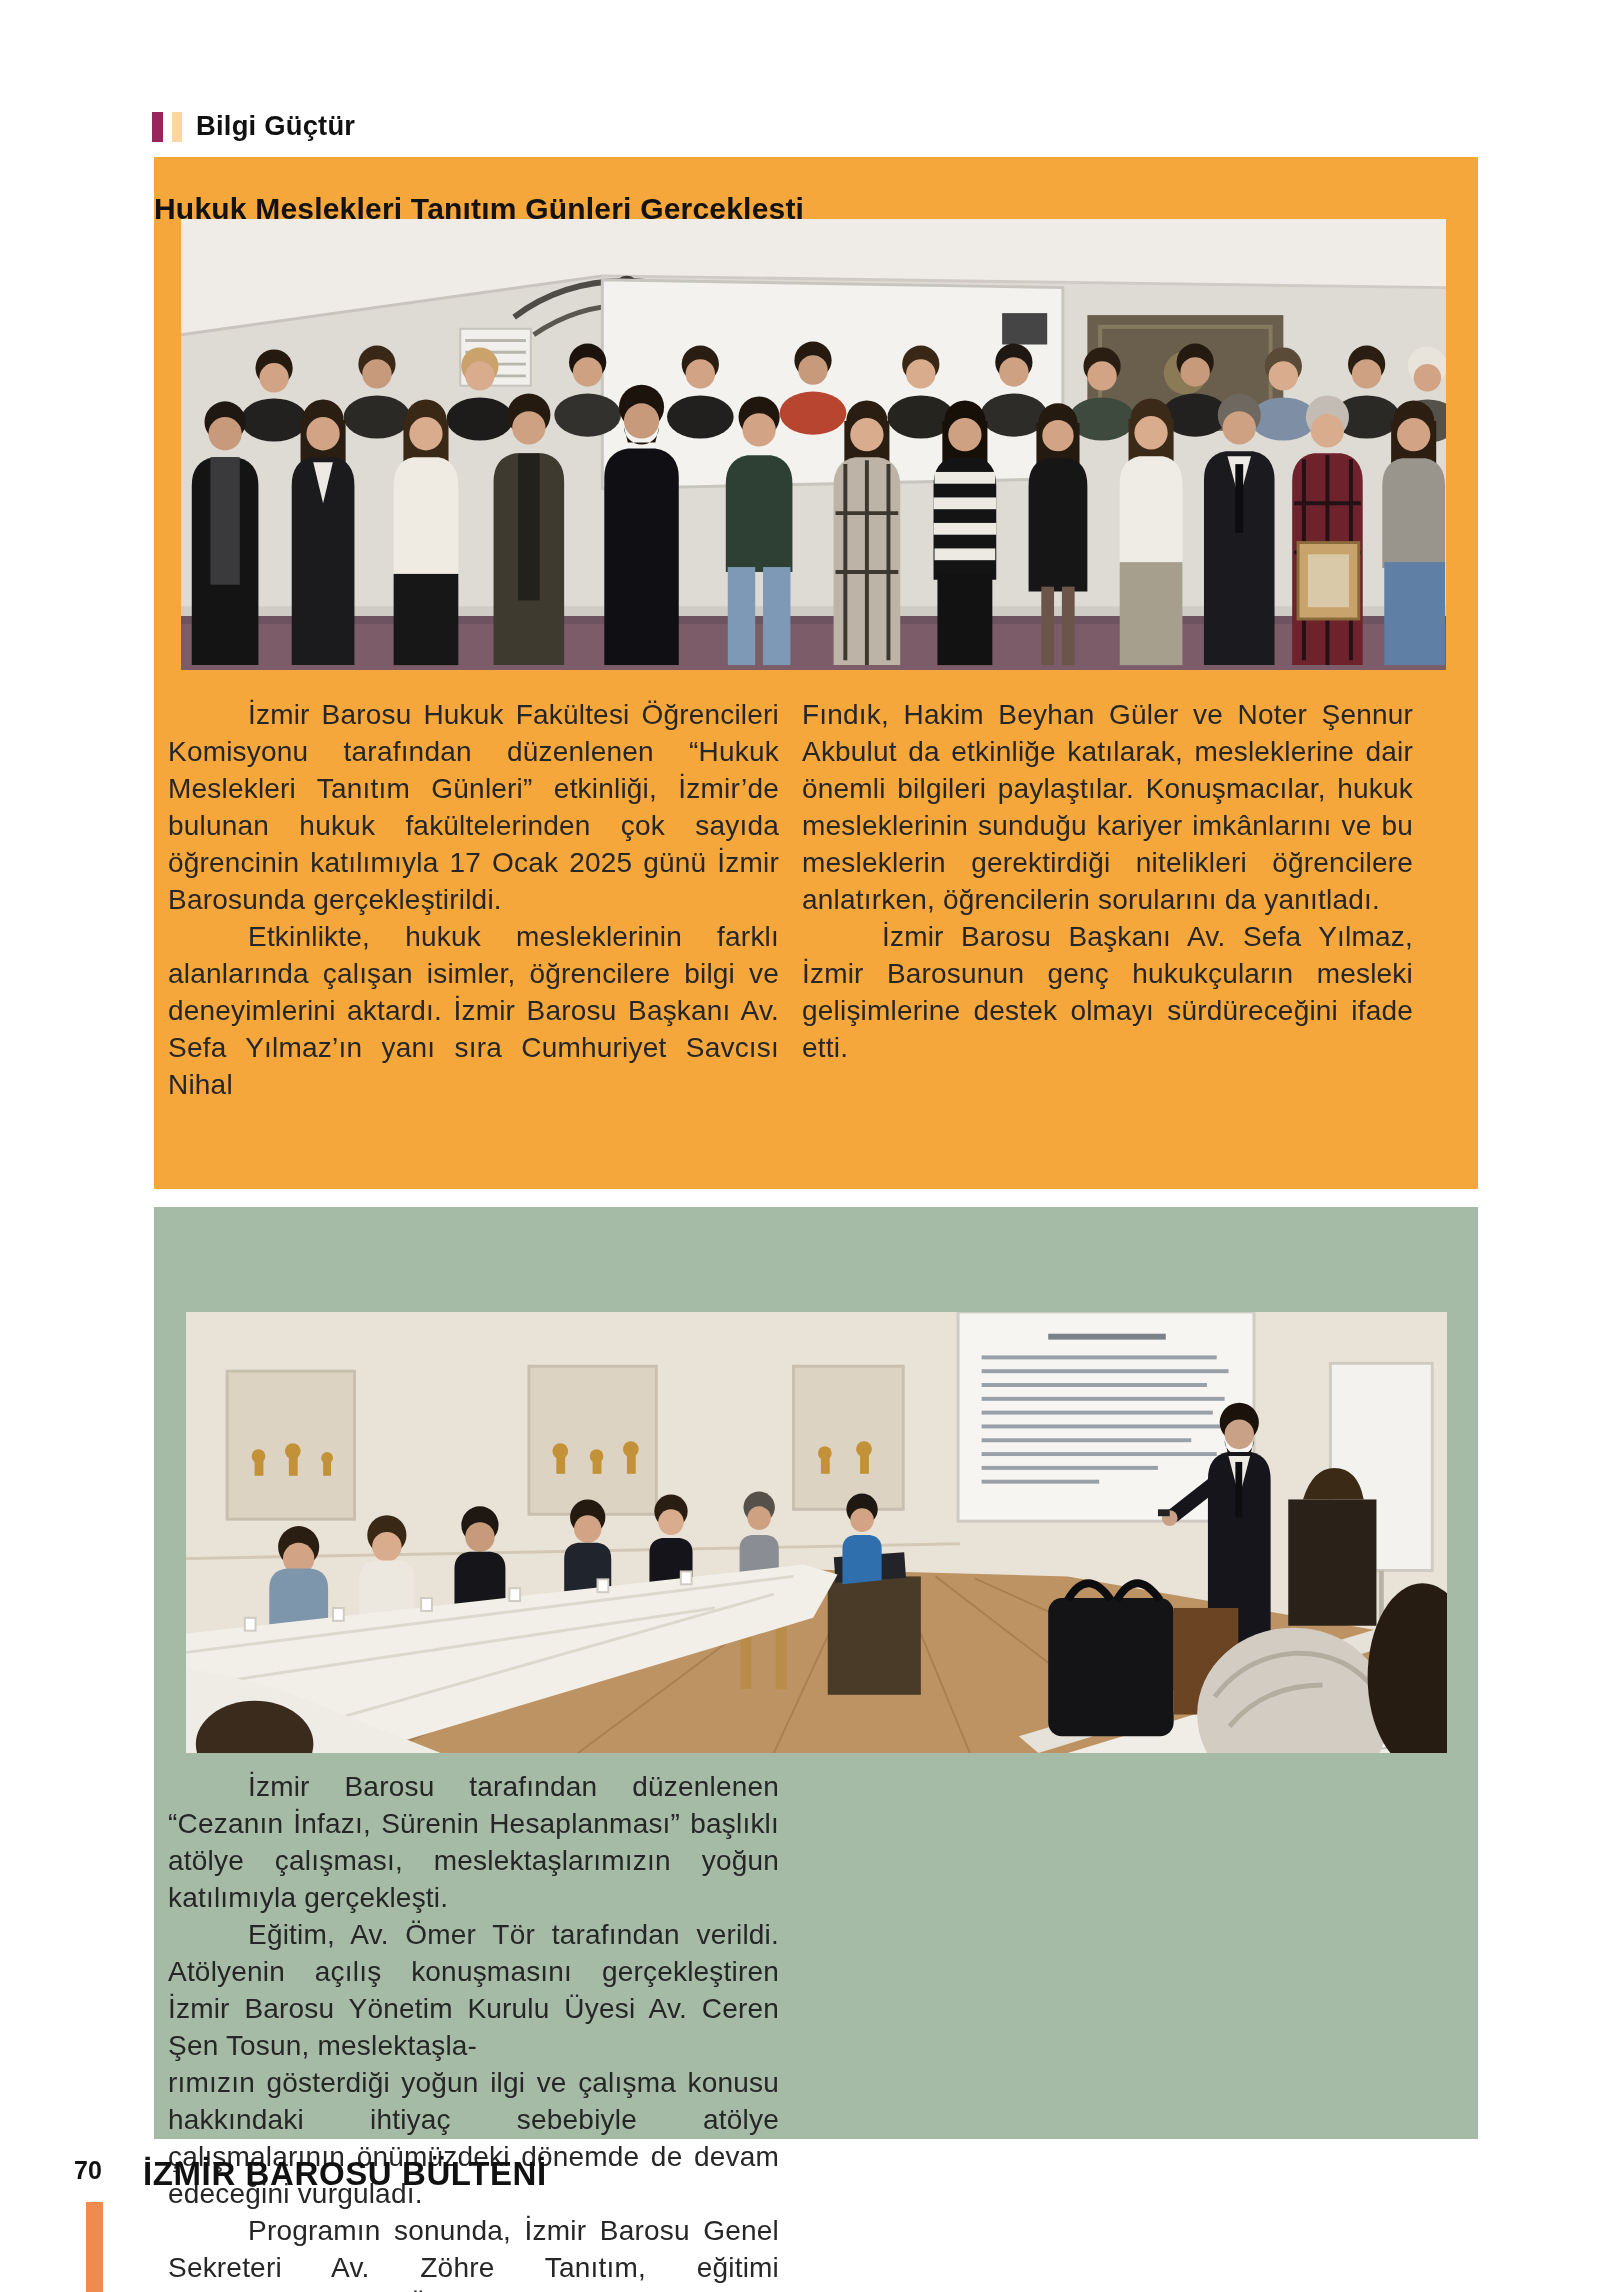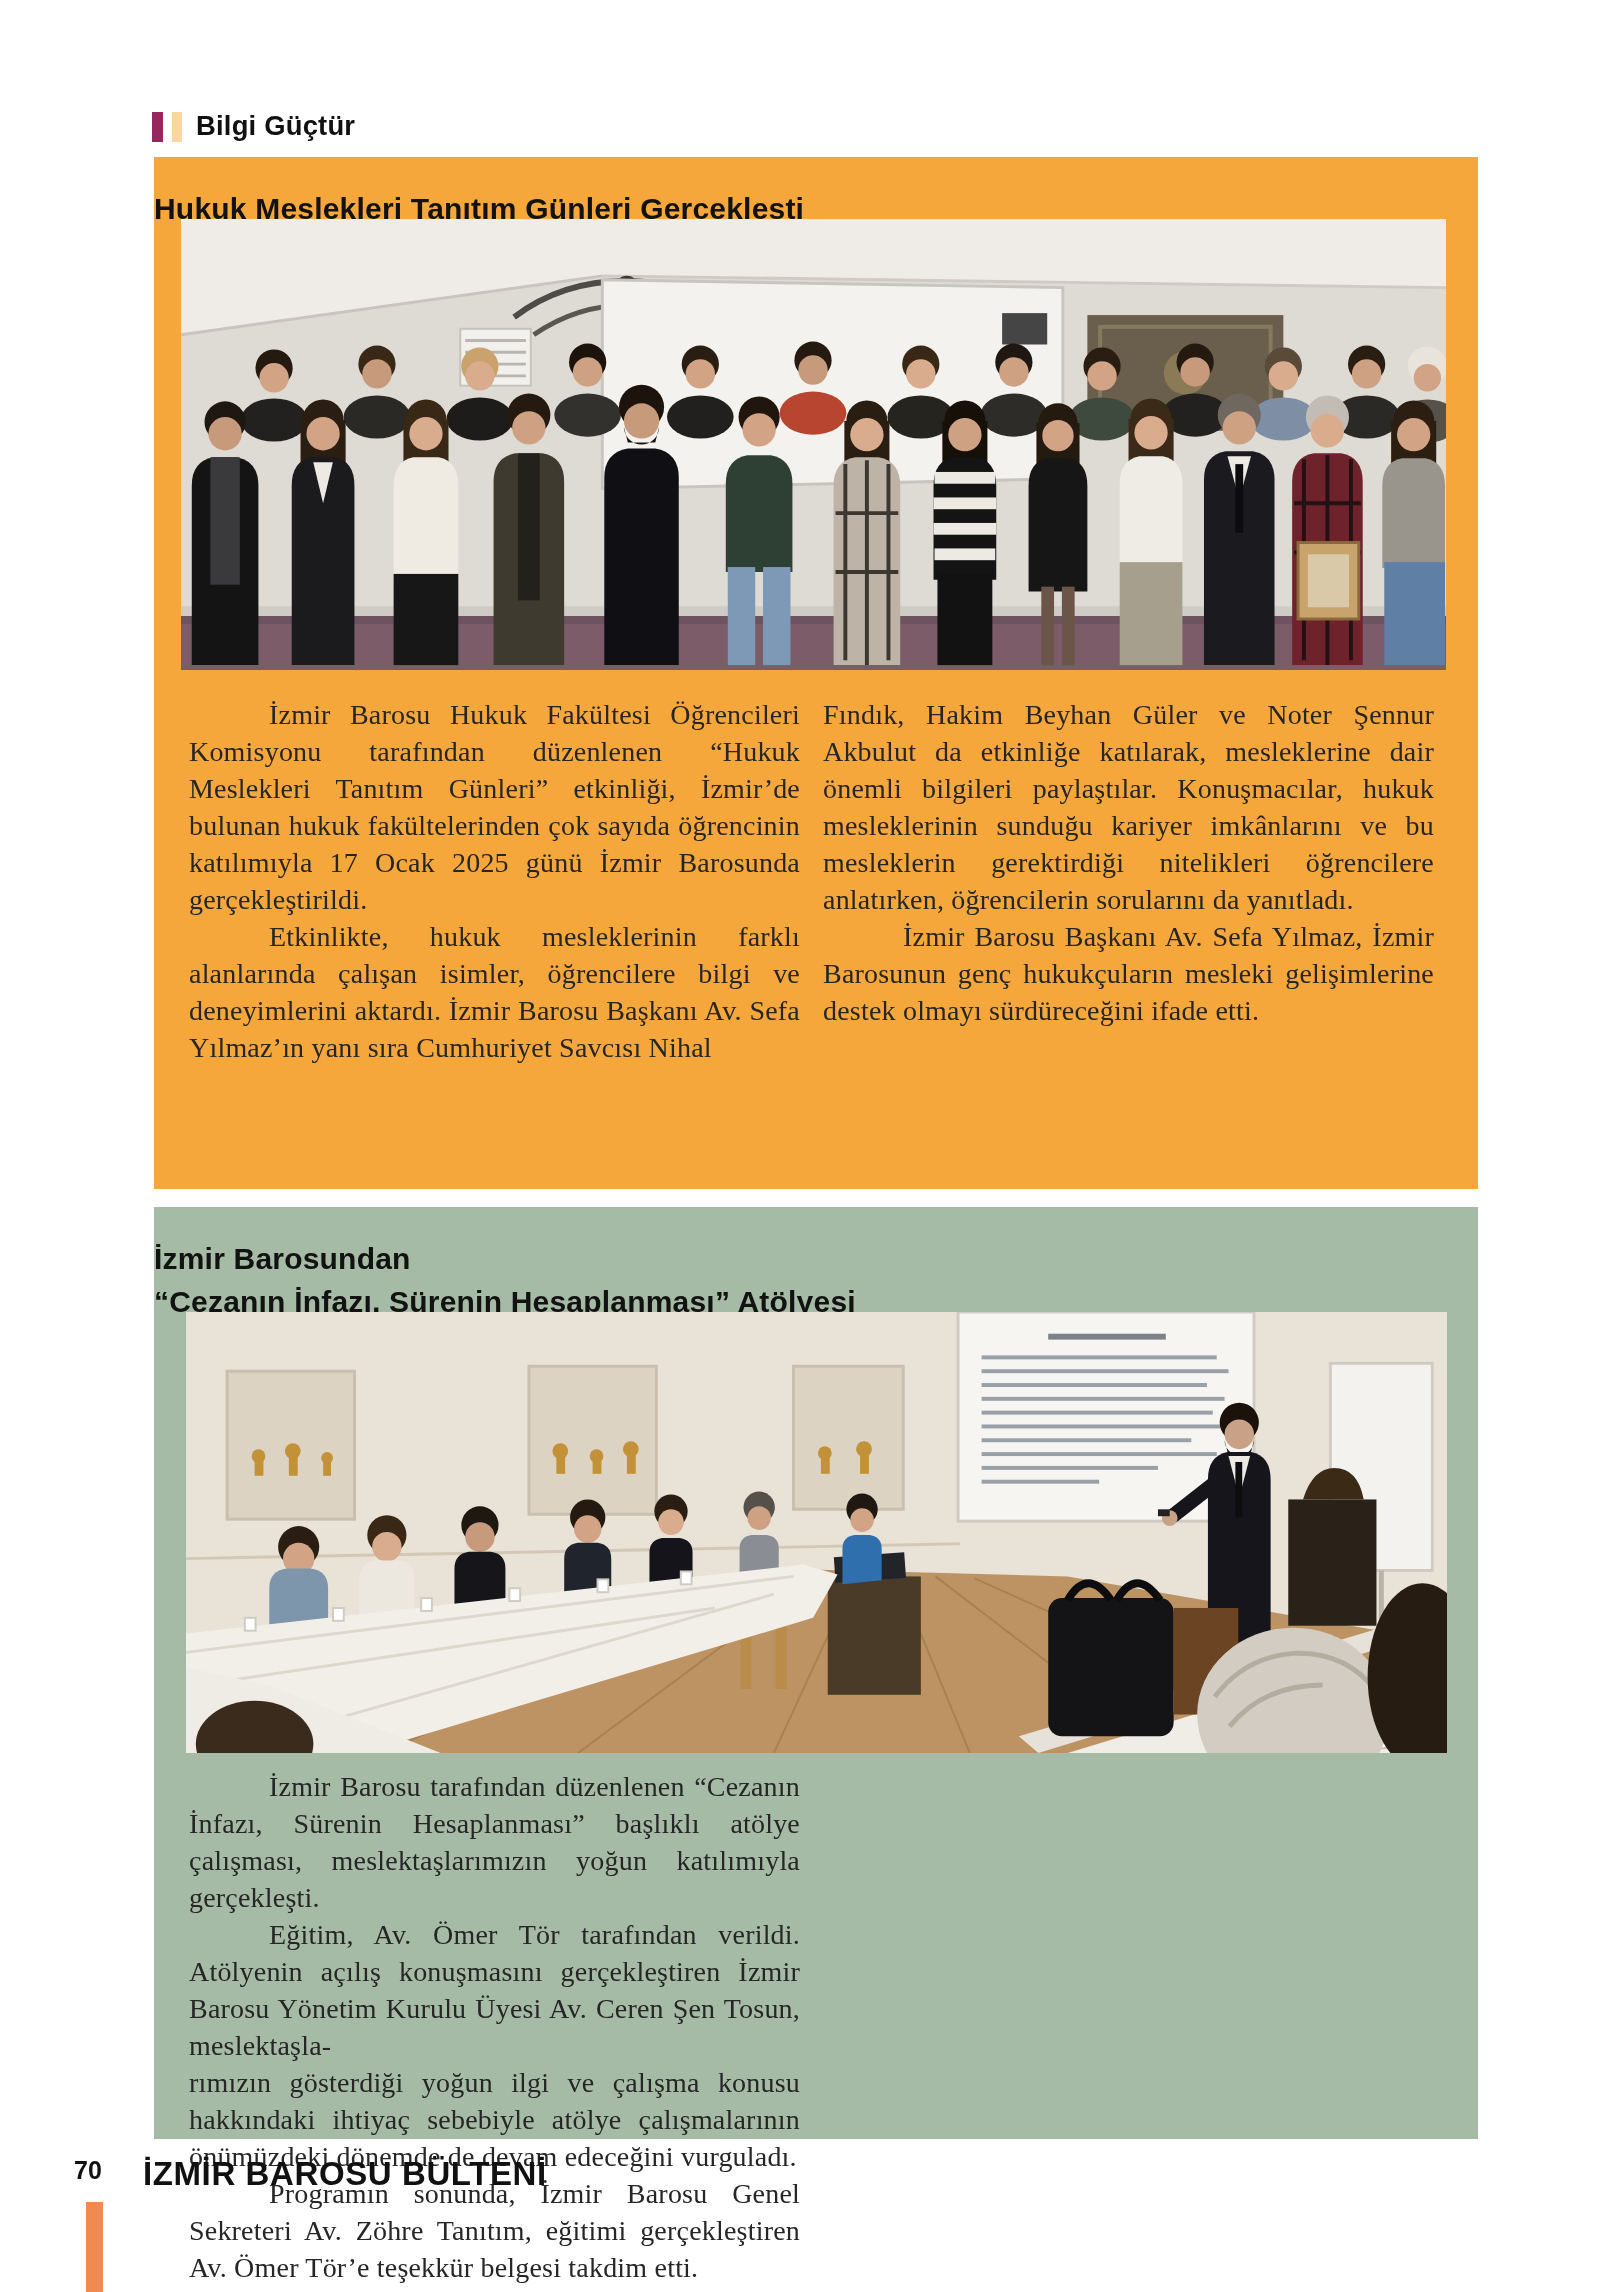--- a/index.html
+++ b/index.html
@@ -23,21 +23,21 @@
   .panel.green{top:1207px;height:932px;background:#A6BBA6;}
   .panel-title{
     position:absolute;left:0;right:0;top:9.8px;
     text-align:left;font-weight:bold;color:#121212;
     font-size:30px;line-height:43px;letter-spacing:0.2px;
   }
   .photo{position:absolute;overflow:hidden;}
   .photo svg{display:block;width:100%;height:100%;}
   .photo1{left:27.4px;top:62px;width:1265px;height:451px;}
   .photo2{left:32px;top:105px;width:1261px;height:441px;}
-  .columns{position:absolute;left:35px;width:1269px;display:flex;column-gap:23px;font-family:Liberation Serif, serif;}
+  .columns{position:absolute;left:14px;width:1269px;display:flex;column-gap:23px;}
   .orange .columns{top:539px;}
   .green .columns{top:561px;flex-direction:column;}
   .col{width:611px;}
   .col p{
     margin:0;
     font-size:28px;line-height:37px;letter-spacing:0.2px;
     text-align:justify;color:#262626;
   }
   .col p + p{}
   .col p.indent{text-indent:80px;}
@@ -293,24 +293,20 @@
         <p class="indent">Etkinlikte, hukuk mesleklerinin farklı alanlarında çalışan isimler, öğrencilere bilgi ve deneyimlerini aktardı. İzmir Barosu Başkanı Av. Sefa Yılmaz’ın yanı sıra Cumhuriyet Savcısı Nihal</p>
       </div>
       <div class="col">
         <p>Fındık, Hakim Beyhan Güler ve Noter Şennur Akbulut da etkinliğe katılarak, mesleklerine dair önemli bilgileri paylaştılar. Konuşmacılar, hukuk mesleklerinin sunduğu kariyer imkânlarını ve bu mesleklerin gerektirdiği nitelikleri öğrencilere anlatırken, öğrencilerin sorularını da yanıtladı.</p>
         <p class="indent">İzmir Barosu Başkanı Av. Sefa Yılmaz, İzmir Barosunun genç hukukçuların mesleki gelişimlerine destek olmayı sürdüreceğini ifade etti.</p>
       </div>
     </div>
   </section>
 
   <section class="panel green">
-    <h1 class="panel-title">
-      <span>İzmir Barosundan</span><br>
-      <span>“Cezanın İnfazı, Sürenin Hesaplanması” Atölyesi</span>
-    </h1>
 
     <div class="photo photo2">
       <svg viewBox="0 0 1287 447" preserveAspectRatio="none">
 
         <rect x="0" y="0" width="1287" height="447" fill="#E9E2D6"></rect>
         <line x1="0" y1="250" x2="790" y2="235" stroke="#D3C8B6" stroke-width="3"></line>
 
         <g>
           <rect x="42" y="60" width="130" height="150" fill="#DDD3C2" stroke="#C9BFAE" stroke-width="3"></rect>
           <rect x="350" y="55" width="130" height="150" fill="#DDD3C2" stroke="#C9BFAE" stroke-width="3"></rect>

